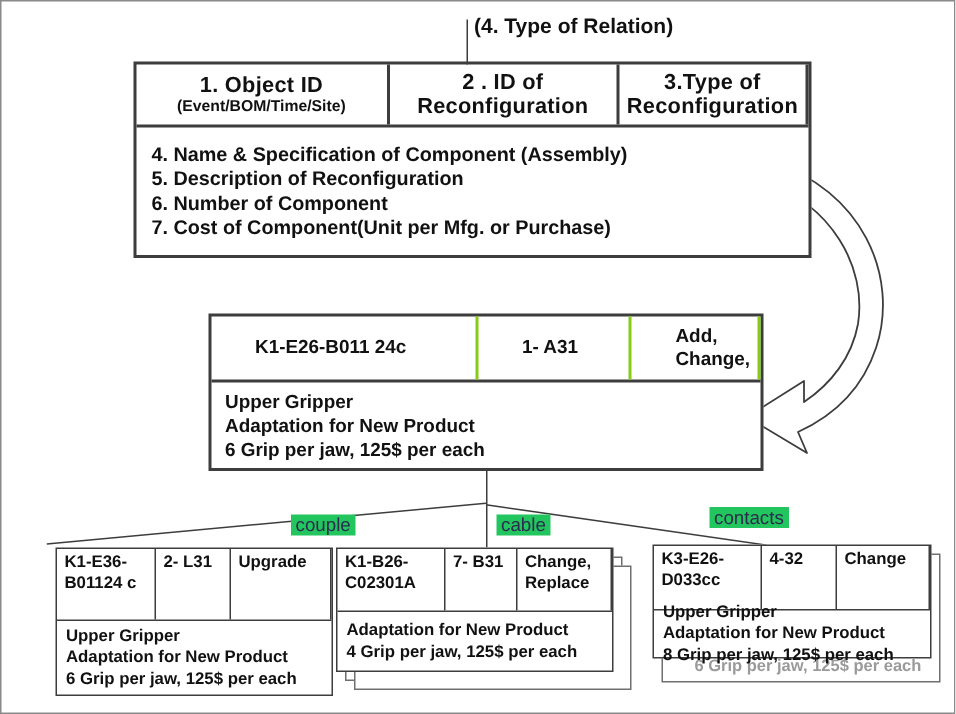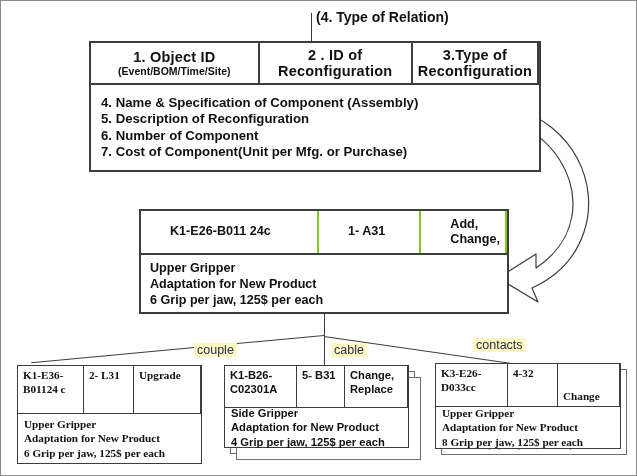--- a/index.html
+++ b/index.html
@@ -75,34 +75,34 @@
   .rec-desc{font-size:12.6px;font-weight:bold;color:#111;line-height:16px;white-space:nowrap;}
 
   
   .leaf{border-width:1.5px;border-color:#3d3d3d;}
   .leaf .headrow{top:0;height:47px;}
   .leaf .headrow .cell{border-right:1.5px solid #3d3d3d;padding:3px 5px;justify-content:flex-start;}
   .leaf .bodyrow{position:absolute;left:0;right:0;top:47px;bottom:0;padding:3px 6px;border-top:1.5px solid #3d3d3d;display:flex;flex-direction:column;justify-content:center;}
   .leaf-txt{font-size:11.2px;font-weight:bold;color:#111;line-height:13.5px;}
   .leaf-desc{font-size:11.2px;font-weight:bold;color:#111;line-height:14.5px;white-space:nowrap;}
 
-  #leaf-left{left:16px;top:364px;width:185px;height:99px;font-family:Liberation Serif, serif;}
+  #leaf-left{left:36px;top:364px;width:185px;height:99px;}
   #leaf-left .headrow .c1{width:66px;}
   #leaf-left .headrow .c2{width:50px;}
   #leaf-left .headrow .c3{flex:1;}
 
   #leaf-mid{left:223px;top:364px;width:185px;height:83px;}
   #leaf-mid .headrow .c1{width:72px;}
   #leaf-mid .headrow .c2{width:48px;}
   #leaf-mid .headrow .c3{flex:1;}
 
-  #leaf-right{left:434px;top:362px;width:186px;height:86px;font-family:Liberation Serif, serif;}
+  #leaf-right{left:434px;top:362px;width:186px;height:76px;}
   #leaf-right .headrow .c1{width:72px;}
   #leaf-right .headrow .c2{width:50px;}
-  #leaf-right .headrow .c3{flex:1;justify-content:flex-end;}
+  #leaf-right .headrow .c3{flex:1;}
 
   
   .ghost{
     position:absolute;
     background:#ffffff;
     border:1.5px solid #6f6f6f;
     box-sizing:border-box;
     z-index:3;
   }
   .ghost-txt{
@@ -112,21 +112,21 @@
     white-space:nowrap;
     z-index:4;
   }
 
   
   .vline{position:absolute;border-left:1.5px solid #3d3d3d;z-index:2;}
   .diag{position:absolute;height:0;border-top:1.5px solid #3d3d3d;transform-origin:0 0;z-index:2;}
   .edge-label{
     position:absolute;
     font-size:12.5px;color:#2b2b4d;
-    background:#fef9c3;padding:0 3px;
+    background:#22c55e;padding:0 3px;
     z-index:6;white-space:nowrap;
   }
 
   
   #curve-arrow{position:absolute;left:495px;top:105px;width:120px;height:200px;z-index:4;}
 </style>
 </head>
 <body>
 
 <div id="page">
@@ -226,29 +226,28 @@
       <span class="leaf-desc">6 Grip per jaw,  125$ per each</span>
     </div>
   </div>
 
   <div class="box leaf" id="leaf-mid">
     <div class="row headrow" style="height:41px;">
       <div class="cell c1">
         <span class="leaf-txt">K1-B26-C02301A</span>
       </div>
       <div class="cell c2">
-        <span class="leaf-txt">5- B31</span>
+        <span class="leaf-txt">7- B31</span>
       </div>
       <div class="cell c3">
         <span class="leaf-txt">Change,</span>
         <span class="leaf-txt">Replace</span>
       </div>
     </div>
     <div class="bodyrow" style="top:41px;">
-      <span class="leaf-desc">Side Gripper</span>
       <span class="leaf-desc">Adaptation for New Product</span>
       <span class="leaf-desc">4 Grip per jaw,  125$ per each</span>
     </div>
   </div>
 
   <div class="box leaf" id="leaf-right">
     <div class="row headrow" style="height:42px;">
       <div class="cell c1">
         <span class="leaf-txt">K3-E26-D033cc</span>
       </div>

